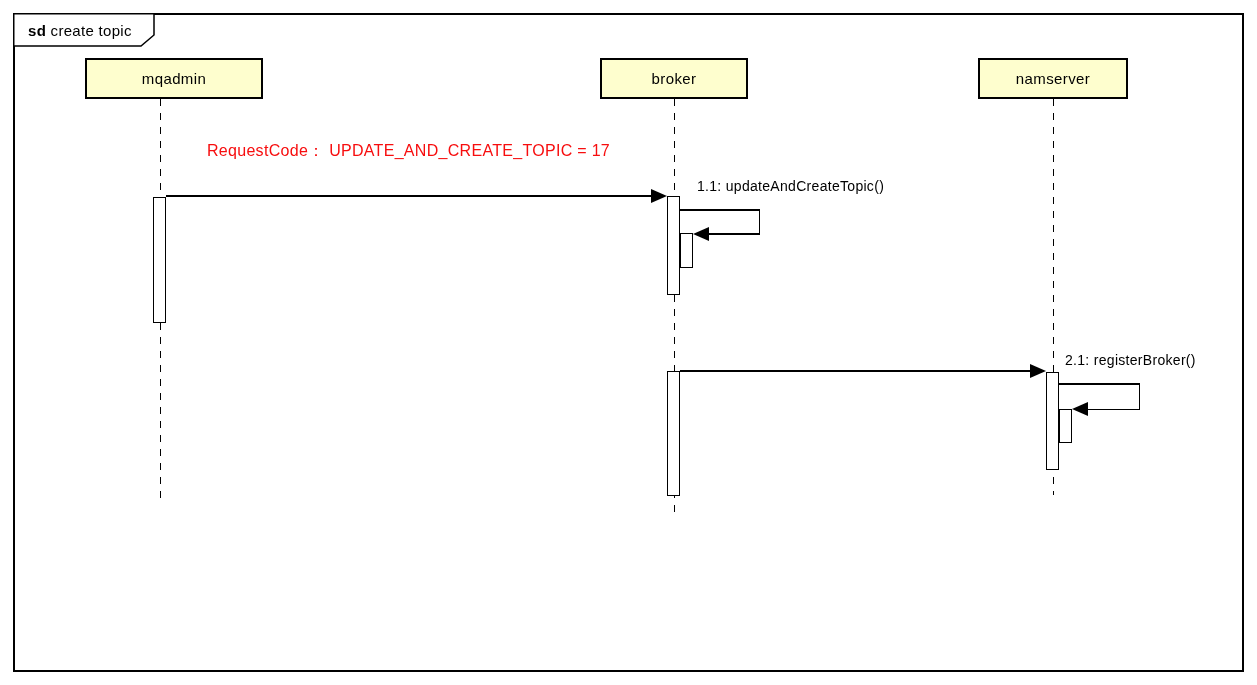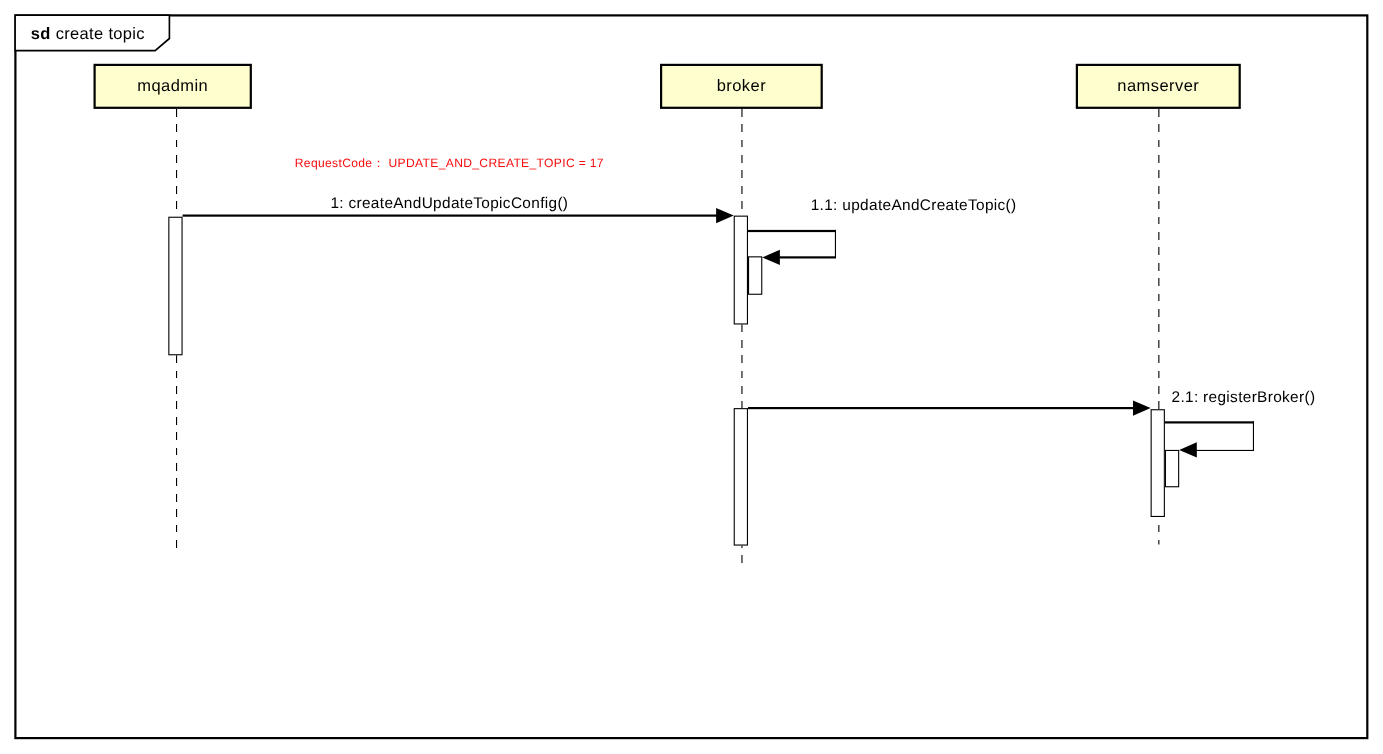--- a/index.html
+++ b/index.html
@@ -71,21 +71,21 @@
     border-right: 16px solid var(--line-color);
   }
 
   .msg-label {
     position: absolute; font-size: 14px; white-space: nowrap;
     letter-spacing: 0.3px; z-index: 6;
   }
   .centered { text-align: center; }
 
   .annotation {
-    position: absolute; font-size: 11px; white-space: nowrap;
+    position: absolute; font-size: 16px; white-space: nowrap;
     color: var(--annotation-color); letter-spacing: 0.3px; z-index: 6;
   }
 </style>
 </head>
 <body>
 
 <div class="canvas">
 
   <div class="frame"></div>
 
@@ -94,42 +94,41 @@
   </svg>
   <div class="frame-label-text">
     <span class="kw">sd</span>
     <span>create topic</span>
   </div>
 
   <div class="lifeline" style="left:159.5px; top:99px; height:401px;"></div>
   <div class="lifeline" style="left:673.5px; top:99px; height:418px;"></div>
   <div class="lifeline" style="left:1052.5px; top:99px; height:396px;"></div>
 
-  <div class="actor" style="left:85px;  top:58px; width:144px;">mqadmin</div>
+  <div class="actor" style="left:85px;  top:58px; width:178px;">mqadmin</div>
   <div class="actor" style="left:600px; top:58px; width:148px;">broker</div>
   <div class="actor" style="left:978px; top:58px; width:150px;">namserver</div>
 
   <div class="activation" style="left:153px;  top:197px; height:126px;"></div>
   <div class="activation" style="left:667px;  top:196px; height:99px;"></div>
   <div class="activation" style="left:680px;  top:233px; height:35px;"></div>
   <div class="activation" style="left:667px;  top:371px; height:125px;"></div>
   <div class="activation" style="left:1046px; top:372px; height:98px;"></div>
   <div class="activation" style="left:1059px; top:409px; height:34px;"></div>
 
   <div class="annotation centered" style="left:166px; top:141px; width:485px;">RequestCode： UPDATE_AND_CREATE_TOPIC = 17</div>
 
   <div class="msg-line" style="left:166px; top:195px; width:493px;"></div>
   <div class="arrow-right" style="left:651px; top:189px;"></div>
-  <div class="msg-label centered" style="left:166px; top:176px; width:485px;">1: createAndUpdateTopicConfig()</div>
 
   <div class="msg-line" style="left:680px; top:209px; width:80px;"></div>
   <div class="msg-vline" style="left:758.5px; top:209px; height:25px;"></div>
   <div class="msg-line" style="left:707px; top:233px; width:53px;"></div>
   <div class="arrow-left" style="left:693px; top:226.5px;"></div>
-  <div class="msg-label" style="left:697px; top:178px;margin-left:40px;">1.1: updateAndCreateTopic()</div>
+  <div class="msg-label" style="left:697px; top:178px;">1.1: updateAndCreateTopic()</div>
 
   <div class="msg-line" style="left:680px; top:370px; width:358px;"></div>
   <div class="arrow-right" style="left:1030px; top:364px;"></div>
 
   <div class="msg-line" style="left:1059px; top:383px; width:81px;"></div>
   <div class="msg-vline" style="left:1138.5px; top:383px; height:27px;"></div>
   <div class="msg-line" style="left:1086px; top:408.5px; width:54px;"></div>
   <div class="arrow-left" style="left:1072px; top:402px;"></div>
   <div class="msg-label" style="left:1065px; top:352px;text-align:center;">2.1: registerBroker()</div>
 

